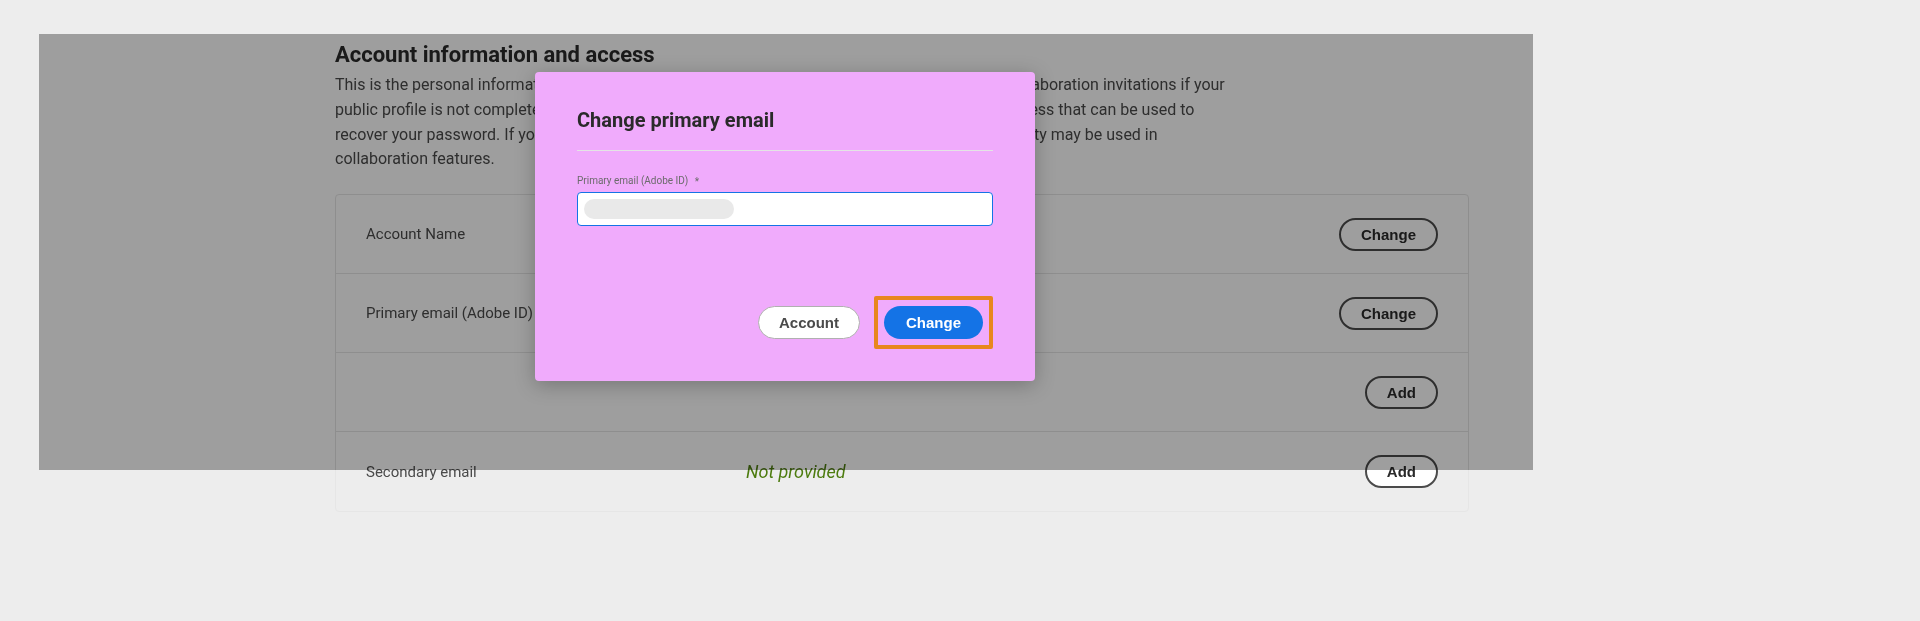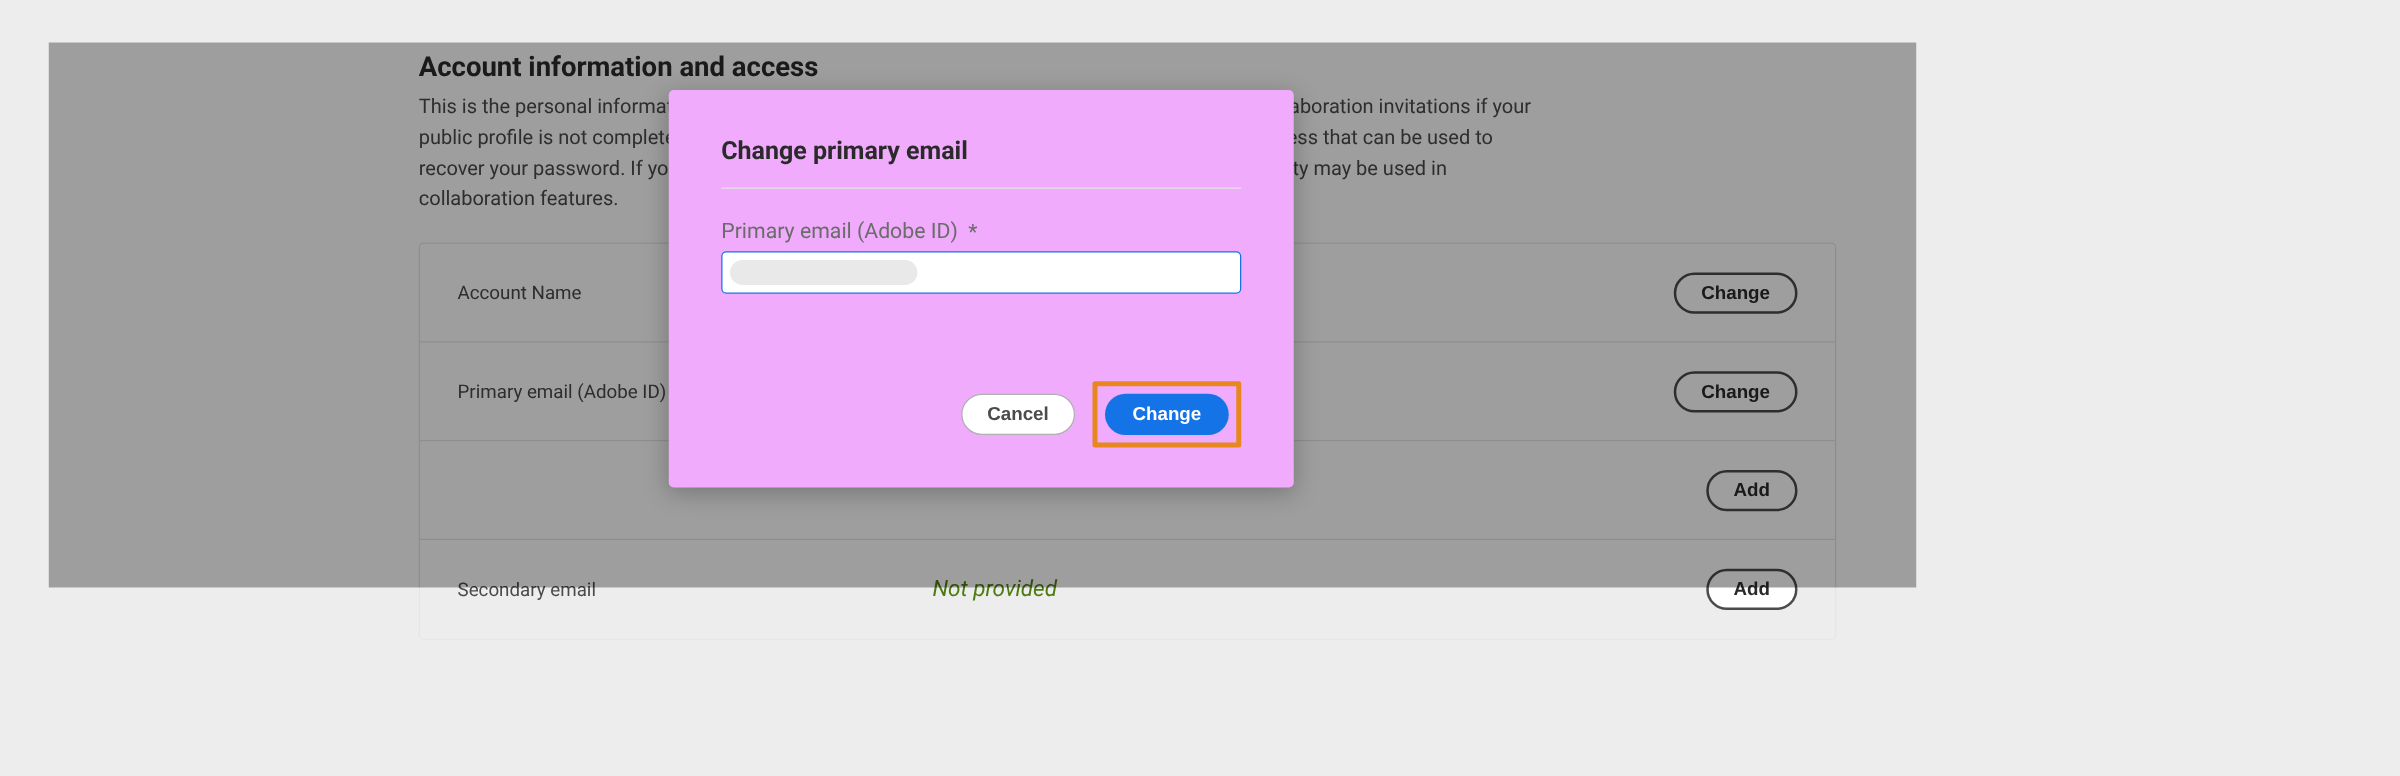--- a/index.html
+++ b/index.html
@@ -98,21 +98,21 @@
     font-size:20px;
     font-weight:700;
     color:#2a2a2a;
   }
   .modal-rule {
     height:1px;
     background:#e4e4e4;
     margin:18px 0 24px 0;
   }
   .field-label {
-    font-size:17px;
+    font-size:10px;
     color:#6b6b6b;
     margin-bottom:6px;
   }
   .asterisk {
     display:inline-block;
     transform:translateY(1px);
     margin-left:4px;
     color:#6b6b6b;
   }
   .input-wrap {
@@ -220,19 +220,19 @@
     <div class="modal-rule"></div>
     <div class="field-label">
       <span>Primary email (Adobe ID)</span>
       <span class="asterisk">*</span>
     </div>
     <div class="input-wrap">
       <input class="text-input" type="text" value="" style="">
       <div class="redact"></div>
     </div>
     <div class="modal-actions">
-      <button class="cancel-btn">Cancel</button>
+      <button class="cancel-btn">Account</button>
       <div class="highlight-box">
         <button class="primary-btn">Change</button>
       </div>
     </div>
   </div>
 </div>
 
 </body></html>

